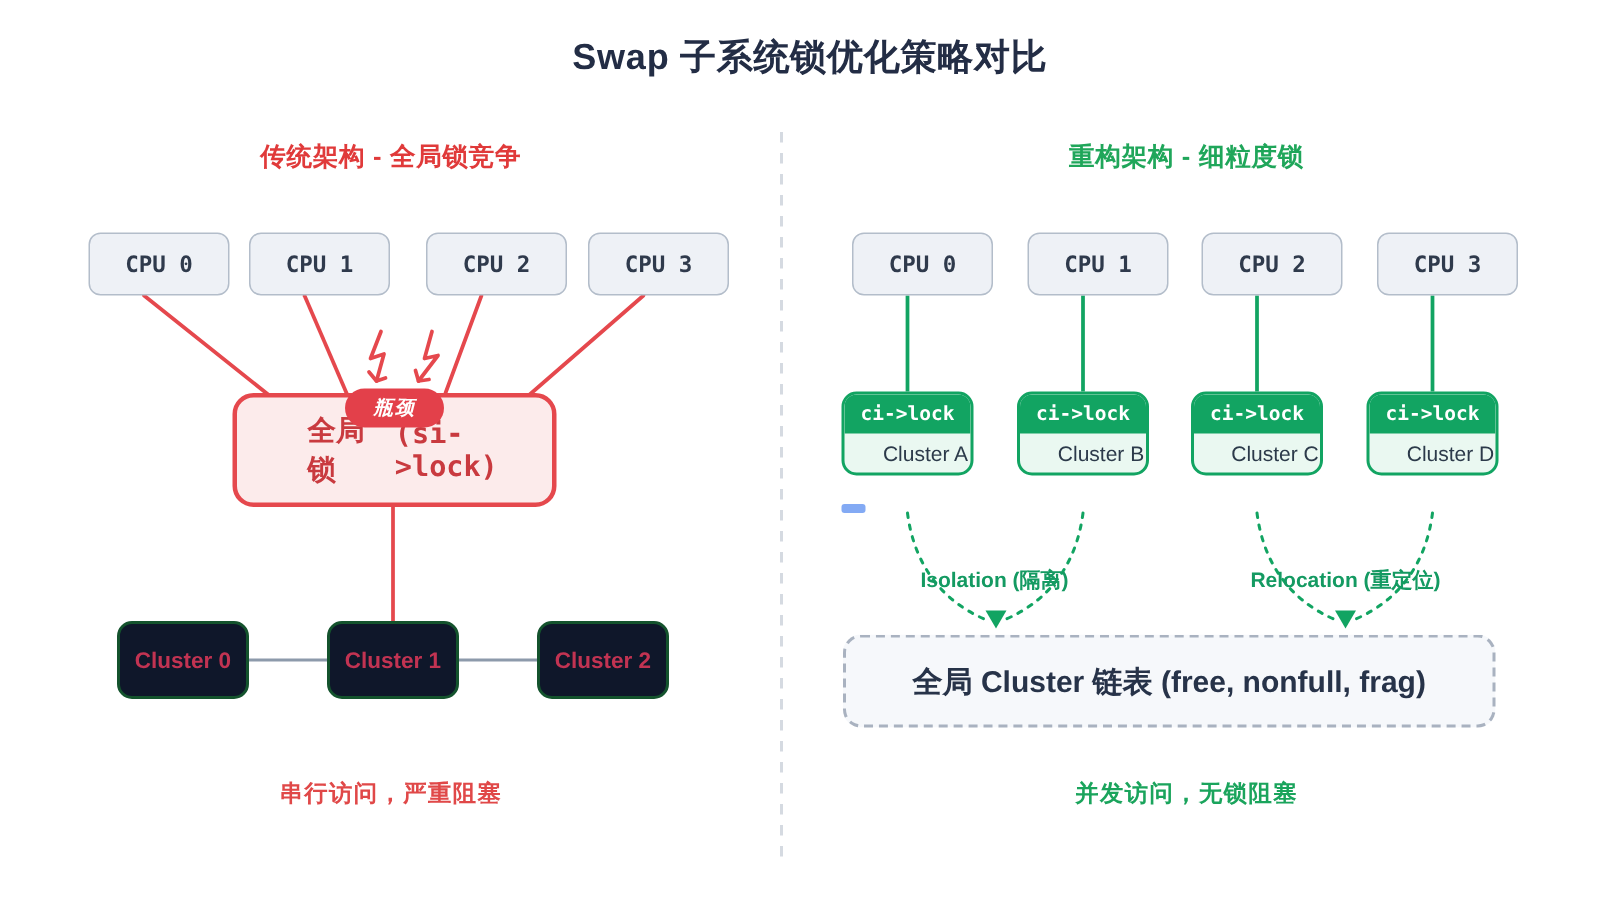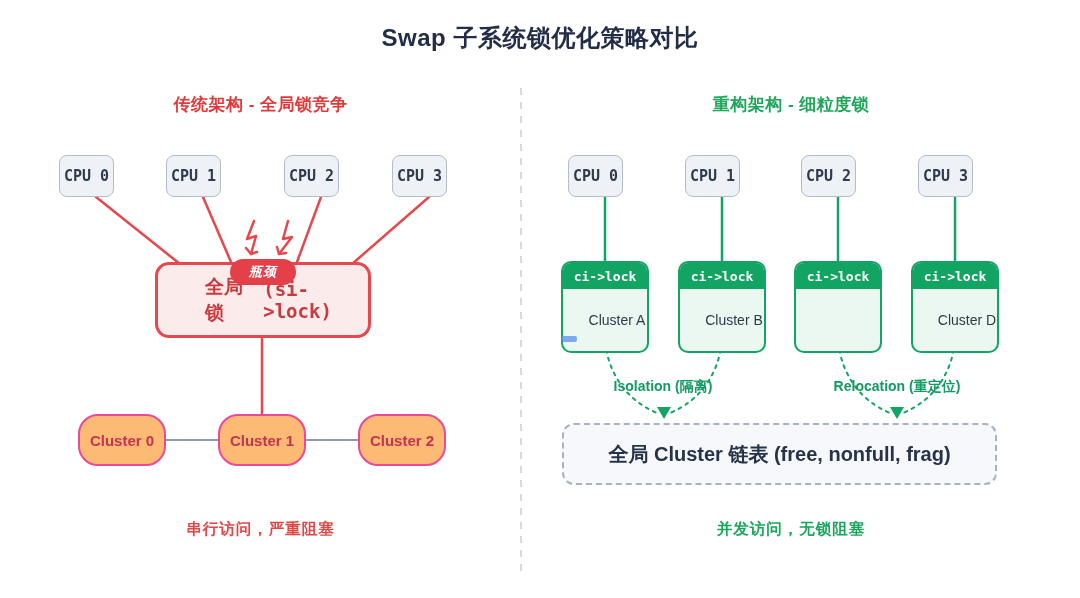--- a/index.html
+++ b/index.html
@@ -17,21 +17,21 @@
   .panel-heading {
     position:absolute; top:93px; text-align:center;
     font-size:17px; font-weight:bold; letter-spacing:.5px;
   }
   .panel-heading.left-h { left:0; width:521px; color:#e03a3a; }
   .panel-heading.right-h { left:521px; width:540px; color:#1fa65a; }
 
   svg.overlay { position:absolute; left:0; top:0; z-index:1; }
 
   .cpu-box {
-    position:absolute; width:55px; height:42px; z-index:2;
+    position:absolute; width:94px; height:42px; z-index:2;
     background:#eef1f6; border:1.5px solid #b3bdca; border-radius:8px;
     display:flex; align-items:center; justify-content:center;
     font-family:"DejaVu Sans Mono", monospace;
     font-size:15px; font-weight:bold; color:#2f3a4c;
   }
 
   .global-lock {
     position:absolute; left:155px; top:262px; width:216px; height:76px; z-index:2;
     background:#fcebeb; border:3px solid #e5484d; border-radius:14px;
     display:flex; align-items:center; justify-content:center; gap:6px;
@@ -39,27 +39,27 @@
   }
   .bottleneck-badge {
     position:absolute; left:230px; top:259px; width:66px; height:26px; z-index:3;
     background:#e3404a; border-radius:13px;
     display:flex; align-items:center; justify-content:center;
     font-size:13px; font-weight:bold; color:#ffffff; letter-spacing:1px;font-style:italic;
   }
 
   .pink-cluster {
     position:absolute; top:414px; width:88px; height:52px; z-index:2;
-    background:#fdba74; border:2px solid #ec4899; border-radius:20px;
+    background:#0f172a; border:2px solid #14532d; border-radius:10px;
     display:flex; align-items:center; justify-content:center;
     font-size:15px; font-weight:bold; color:#c23352;
   }
 
   .green-cluster {
-    position:absolute; top:261px; width:88px; height:92px; z-index:2;
+    position:absolute; top:261px; width:88px; height:56px; z-index:2;
     background:#eaf8f1; border:2px solid #12a462; border-radius:10px; overflow:hidden;
     display:flex; flex-direction:column;
   }
   .green-cluster .hdr {
     height:26px; background:#12a462; color:#ffffff;
     display:flex; align-items:center; justify-content:center;
     font-family:"DejaVu Sans Mono", monospace; font-size:13px; font-weight:bold;
   }
   .green-cluster .bdy {
     flex:1; display:flex; align-items:center; justify-content:center;
@@ -188,20 +188,21 @@
   <div class="green-cluster" style="left:561px;">
     <div class="hdr">ci-&gt;lock</div>
     <div class="bdy">Cluster A</div>
   </div>
   <div class="green-cluster" style="left:678px;">
     <div class="hdr">ci-&gt;lock</div>
     <div class="bdy">Cluster B</div>
   </div>
   <div class="green-cluster" style="left:794px;">
     <div class="hdr">ci-&gt;lock</div>
+    <div class="bdy">Cluster C</div>
   </div>
   <div class="green-cluster" style="left:911px;">
     <div class="hdr">ci-&gt;lock</div>
     <div class="bdy">Cluster D</div>
   </div>
   <div class="artifact"></div>
 
   <div class="flow-label" style="left:563px;">Isolation (隔离)</div>
   <div class="flow-label" style="left:797px;">Relocation (重定位)</div>
 

